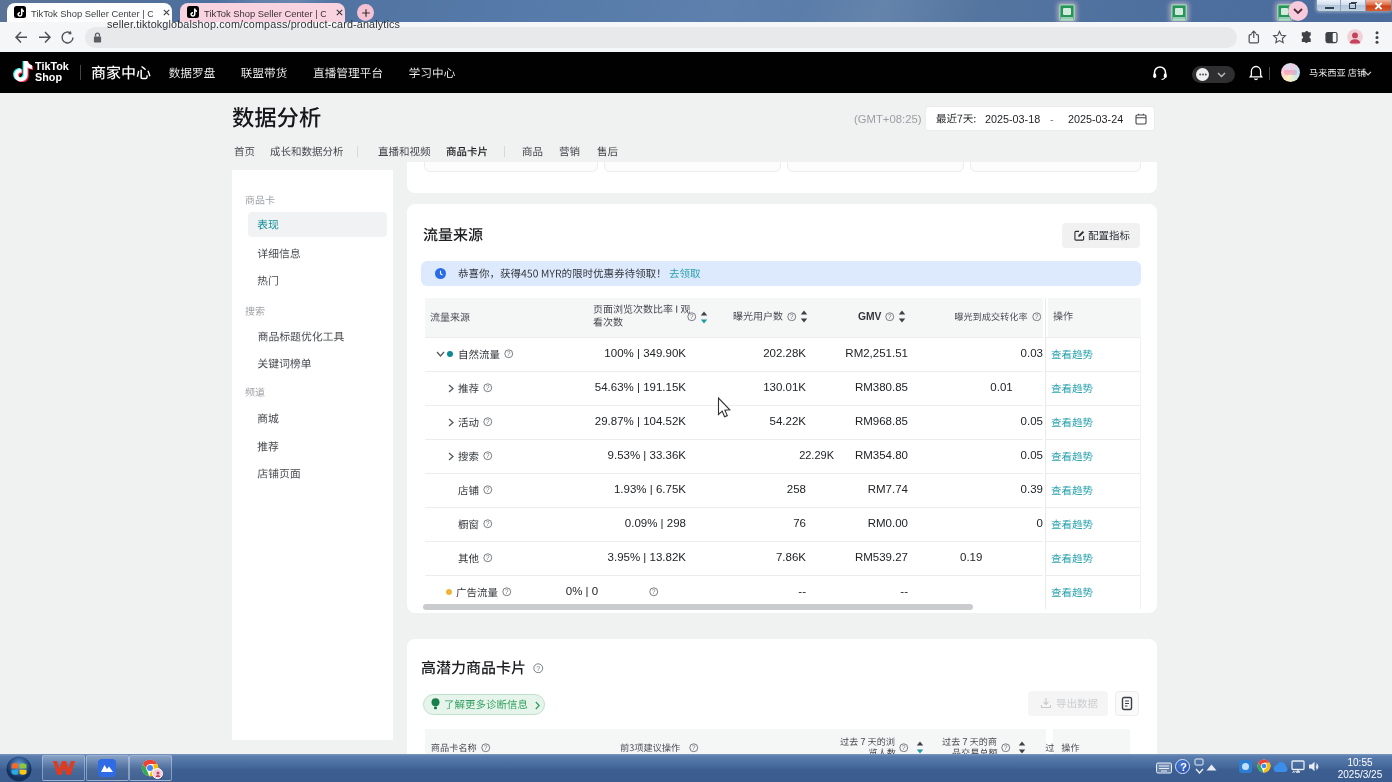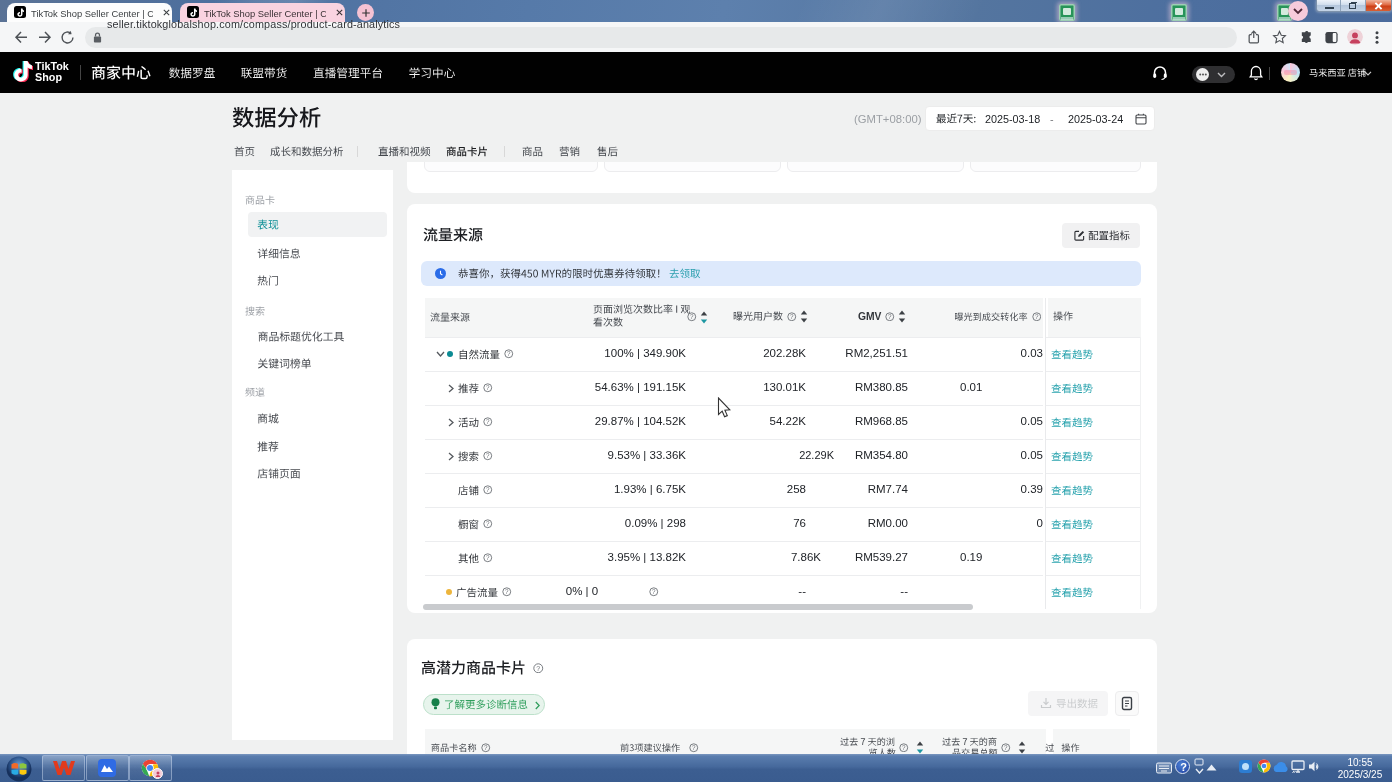--- a/index.html
+++ b/index.html
@@ -162,21 +162,21 @@
   </div>
 <svg style="position:absolute;left:1308px;top:68.06px;overflow:visible" width="59" height="11" viewBox="0 -8.4 59 11.4">
     <path d="M0.5 -1.9V-1.2H6.8V-1.9ZM2.1 -6.0C2.1 -5.1 2.0 -3.8 1.8 -3.1H2.1L8.0 -3.1C7.8 -1.1 7.6 -0.3 7.3 -0.0C7.2 0.1 7.1 0.1 6.9 0.1C6.6 0.1 6.0 0.1 5.4 0.0C5.5 0.2 5.6 0.5 5.6 0.7C6.2 0.8 6.8 0.8 7.1 0.7C7.5 0.7 7.7 0.7 7.9 0.4C8.3 0.1 8.5 -0.9 8.7 -3.4C8.7 -3.5 8.7 -3.7 8.7 -3.7H7.1C7.2 -4.9 7.4 -6.4 7.4 -7.4L6.9 -7.4L6.8 -7.4H1.3V-6.7H6.7C6.6 -5.9 6.5 -4.7 6.3 -3.7H2.6C2.7 -4.4 2.8 -5.3 2.9 -6.0Z M16.7 -6.0C16.5 -5.4 16.1 -4.6 15.7 -4.1L16.3 -3.9C16.7 -4.3 17.1 -5.1 17.4 -5.7ZM11.3 -5.7C11.6 -5.1 12.0 -4.4 12.1 -3.9L12.8 -4.1C12.7 -4.6 12.3 -5.4 11.9 -5.9ZM13.9 -8.0V-6.8H10.5V-6.2H13.9V-3.8H10.0V-3.1H13.4C12.5 -1.9 11.1 -0.8 9.8 -0.2C10.0 -0.1 10.2 0.2 10.3 0.3C11.6 -0.3 12.9 -1.4 13.9 -2.7V0.8H14.6V-2.7C15.5 -1.4 16.9 -0.3 18.2 0.4C18.3 0.2 18.5 -0.1 18.7 -0.2C17.4 -0.8 16.0 -1.9 15.1 -3.1H18.5V-3.8H14.6V-6.2H18.1V-6.8H14.6V-8.0Z M19.6 -7.4V-6.7H22.4V-5.3H20.1V0.7H20.8V0.1H26.8V0.7H27.5V-5.3H25.1V-6.7H27.9V-7.4ZM20.8 -0.5V-2.3C20.9 -2.2 21.1 -1.9 21.2 -1.8C22.6 -2.5 23.0 -3.6 23.0 -4.6H24.4V-3.1C24.4 -2.4 24.6 -2.2 25.4 -2.2C25.5 -2.2 26.5 -2.2 26.7 -2.2H26.8V-0.5ZM20.8 -2.3V-4.6H22.4C22.3 -3.8 22.0 -2.9 20.8 -2.3ZM23.0 -5.3V-6.7H24.4V-5.3ZM25.1 -4.6H26.8V-2.9C26.8 -2.8 26.7 -2.8 26.6 -2.8C26.4 -2.8 25.6 -2.8 25.5 -2.8C25.1 -2.8 25.1 -2.9 25.1 -3.1Z M36.5 -5.3C36.1 -4.4 35.5 -3.0 35.0 -2.2L35.6 -2.0C36.1 -2.8 36.7 -4.0 37.1 -5.1ZM29.3 -5.1C29.8 -4.1 30.3 -2.7 30.6 -1.9L31.2 -2.2C31.0 -3.0 30.4 -4.3 29.9 -5.3ZM29.2 -7.4V-6.7H31.7V-0.5H28.9V0.2H37.6V-0.5H34.7V-6.7H37.4V-7.4ZM32.4 -0.5V-6.7H34.0V-0.5Z M42.9 -2.7V0.6H43.6V0.3H47.6V0.6H48.3V-2.7H45.7V-4.0H48.8V-4.7H45.7V-5.8H45.0V-2.7ZM43.6 -0.4V-2.1H47.6V-0.4ZM44.6 -7.8C44.7 -7.5 44.9 -7.1 45.1 -6.8H41.3V-4.3C41.3 -3.0 41.2 -1.0 40.4 0.4C40.6 0.4 40.9 0.6 41.0 0.8C41.9 -0.7 42.0 -2.9 42.0 -4.3V-6.1H49.1V-6.8H45.9C45.7 -7.2 45.5 -7.6 45.2 -8.0Z M56.8 -7.6C57.2 -7.3 57.7 -7.0 58.0 -6.7L58.4 -7.1C58.1 -7.3 57.6 -7.7 57.3 -8.0ZM51.3 -8.0C51.0 -7.1 50.5 -6.2 50.0 -5.7C50.1 -5.5 50.3 -5.2 50.3 -5.0C50.6 -5.4 51.0 -5.8 51.2 -6.3H53.3V-6.9H51.6C51.7 -7.2 51.8 -7.5 51.9 -7.8ZM50.2 -3.3V-2.6H51.5V-0.7C51.5 -0.3 51.2 -0.0 51.1 0.1C51.2 0.2 51.3 0.5 51.4 0.7C51.5 0.5 51.8 0.4 53.5 -0.7C53.4 -0.8 53.4 -1.1 53.3 -1.2L52.2 -0.6V-2.6H53.4V-3.3H52.2V-4.6H53.2V-5.2H50.7V-4.6H51.5V-3.3ZM55.8 -8.0V-6.7H53.7V-6.1H55.8V-5.2H53.9V0.8H54.5V-1.3H55.9V0.7H56.5V-1.3H57.7V-0.0C57.7 0.1 57.7 0.1 57.6 0.1C57.5 0.1 57.3 0.1 56.9 0.1C57.0 0.3 57.1 0.6 57.1 0.7C57.6 0.7 57.9 0.7 58.1 0.6C58.3 0.5 58.4 0.3 58.4 -0.0V-5.2H56.5V-6.1H58.6V-6.7H56.5V-8.0ZM54.5 -3.0H55.9V-1.9H54.5ZM54.5 -3.6V-4.6H55.9V-3.6ZM57.7 -3.0V-1.9H56.5V-3.0ZM57.7 -3.6H56.5V-4.6H57.7Z" fill="#ffffff"></path>
   </svg>
 <svg class="abs" style="left:1364px;top:71px" width="8" height="5" viewBox="0 0 8 5">
     <path d="M1 0.8 L4 3.8 L7 0.8" stroke="#ccc" stroke-width="1.2" fill="none"></path>
   </svg>
 <svg style="position:absolute;left:232px;top:105.904px;overflow:visible" width="89" height="27" viewBox="0 -19.6 89 26.8">
     <path d="M9.7 -18.5C9.3 -17.6 8.6 -16.3 8.1 -15.5L9.5 -14.9C10.1 -15.6 10.8 -16.7 11.5 -17.7ZM1.8 -17.7C2.3 -16.8 2.9 -15.6 3.1 -14.8L4.7 -15.5C4.5 -16.3 3.9 -17.5 3.3 -18.4ZM8.8 -5.6C8.3 -4.6 7.7 -3.7 7.0 -3.0C6.2 -3.4 5.5 -3.7 4.7 -4.1L5.6 -5.6ZM2.2 -3.4C3.2 -2.9 4.4 -2.4 5.5 -1.8C4.1 -0.9 2.5 -0.2 0.8 0.1C1.1 0.5 1.5 1.3 1.7 1.7C3.8 1.2 5.6 0.4 7.2 -0.9C7.9 -0.4 8.5 -0.0 9.0 0.3L10.3 -1.0C9.8 -1.4 9.2 -1.7 8.6 -2.1C9.7 -3.4 10.6 -5.0 11.2 -7.0L10.0 -7.4L9.7 -7.3H6.4L6.8 -8.3L5.0 -8.7C4.8 -8.3 4.6 -7.8 4.4 -7.3H1.5V-5.6H3.5C3.1 -4.7 2.6 -4.0 2.2 -3.4ZM5.5 -18.8V-14.8H1.0V-13.1H4.8C3.7 -11.8 2.2 -10.6 0.7 -10.0C1.1 -9.6 1.6 -8.9 1.8 -8.4C3.1 -9.1 4.4 -10.1 5.5 -11.3V-9.0H7.4V-11.8C8.4 -11.0 9.6 -10.1 10.1 -9.6L11.2 -11.1C10.8 -11.4 9.1 -12.4 8.0 -13.1H11.9V-14.8H7.4V-18.8ZM13.8 -18.7C13.3 -14.7 12.3 -11.0 10.6 -8.6C11.0 -8.3 11.8 -7.6 12.1 -7.3C12.6 -8.1 13.1 -8.9 13.5 -9.8C14.0 -7.8 14.5 -6.0 15.3 -4.4C14.1 -2.4 12.4 -0.8 10.0 0.2C10.4 0.6 11.0 1.5 11.2 2.0C13.4 0.8 15.1 -0.6 16.3 -2.5C17.4 -0.7 18.7 0.7 20.4 1.7C20.7 1.2 21.3 0.4 21.8 0.0C20.0 -0.9 18.6 -2.5 17.5 -4.4C18.6 -6.6 19.3 -9.4 19.8 -12.6H21.3V-14.6H15.1C15.3 -15.8 15.6 -17.1 15.8 -18.4ZM17.8 -12.6C17.5 -10.3 17.1 -8.4 16.4 -6.6C15.7 -8.5 15.1 -10.5 14.7 -12.6Z M33.1 -5.3V1.9H34.9V1.1H41.2V1.8H43.1V-5.3H38.9V-7.8H43.7V-9.5H38.9V-11.8H43.0V-17.9H31.0V-11.1C31.0 -7.6 30.8 -2.7 28.5 0.7C29.0 0.9 29.9 1.5 30.2 1.9C32.0 -0.7 32.7 -4.5 32.9 -7.8H36.9V-5.3ZM33.0 -16.1H41.0V-13.6H33.0ZM33.0 -11.8H36.9V-9.5H33.0L33.0 -11.1ZM34.9 -0.6V-3.5H41.2V-0.6ZM25.8 -18.8V-14.5H23.2V-12.5H25.8V-8.0L22.9 -7.2L23.4 -5.2L25.8 -5.9V-0.7C25.8 -0.4 25.7 -0.3 25.4 -0.3C25.1 -0.3 24.3 -0.3 23.4 -0.3C23.7 0.3 23.9 1.2 24.0 1.7C25.4 1.7 26.3 1.6 26.9 1.3C27.5 0.9 27.7 0.4 27.7 -0.7V-6.5L30.2 -7.3L29.9 -9.2L27.7 -8.5V-12.5H30.1V-14.5H27.7V-18.8Z M59.8 -18.5 57.8 -17.7C59.0 -15.2 60.8 -12.6 62.6 -10.5H49.4C51.2 -12.5 52.8 -15.1 53.9 -17.8L51.7 -18.4C50.4 -15.1 48.1 -11.9 45.5 -10.0C46.0 -9.7 46.9 -8.8 47.3 -8.4C47.8 -8.8 48.3 -9.3 48.9 -9.9V-8.4H52.8C52.3 -4.9 51.1 -1.6 46.0 0.1C46.5 0.6 47.1 1.4 47.3 1.9C53.0 -0.1 54.5 -4.1 55.1 -8.4H60.5C60.3 -3.3 60.0 -1.2 59.5 -0.7C59.3 -0.4 59.0 -0.4 58.6 -0.4C58.0 -0.4 56.8 -0.4 55.4 -0.5C55.8 0.1 56.0 1.0 56.1 1.6C57.5 1.7 58.8 1.7 59.6 1.6C60.4 1.5 60.9 1.3 61.4 0.7C62.2 -0.2 62.5 -2.8 62.8 -9.5L62.8 -10.3C63.4 -9.6 63.9 -9.1 64.4 -8.6C64.8 -9.2 65.6 -10.0 66.1 -10.4C63.8 -12.2 61.1 -15.5 59.8 -18.5Z M77.6 -16.4V-9.6C77.6 -6.5 77.4 -2.2 75.4 0.8C75.9 1.0 76.7 1.5 77.1 1.8C79.2 -1.2 79.6 -5.8 79.6 -9.2H83.2V1.9H85.3V-9.2H88.4V-11.2H79.6V-14.9C82.2 -15.3 85.0 -16.1 87.1 -16.9L85.3 -18.6C83.5 -17.7 80.4 -16.9 77.6 -16.4ZM71.3 -18.8V-14.1H68.1V-12.1H71.1C70.4 -9.2 69.0 -5.9 67.5 -4.1C67.8 -3.6 68.3 -2.7 68.6 -2.2C69.6 -3.5 70.6 -5.6 71.3 -7.9V1.9H73.3V-8.5C74.0 -7.4 74.7 -6.1 75.1 -5.4L76.4 -7.0C76.0 -7.7 74.1 -10.1 73.3 -11.1V-12.1H76.5V-14.1H73.3V-18.8Z" fill="#17181c"></path>
   </svg>
-<div class="abs" style="left:854px;top:112.5px;font-size:11.3px;color:#9b9fa4">(GMT+08:00)</div>
+<div class="abs" style="left:854px;top:112.5px;font-size:11.3px;color:#9b9fa4">(GMT+08:25)</div>
 <div class="abs" style="left:925px;top:106px;width:230px;height:25px;background:#fff;border-radius:4px;border:1px solid #ececec"></div>
 <svg style="position:absolute;left:936px;top:113.04px;overflow:visible" width="40" height="13" viewBox="0 -9.2 40 12.6">
     <path d="M2.6 -6.7H7.9V-5.9H2.6ZM2.6 -7.9H7.9V-7.2H2.6ZM1.8 -8.5V-5.4H8.7V-8.5ZM4.2 -4.1V-3.4H2.2V-4.1ZM0.5 -0.5 0.6 0.3 4.2 -0.2V0.8H4.9V-0.3L5.5 -0.3V-1.0L4.9 -0.9V-4.1H10.0V-4.8H0.5V-4.1H1.5V-0.5ZM5.3 -3.5V-2.8H6.0L5.7 -2.8C6.1 -2.0 6.5 -1.3 7.0 -0.7C6.5 -0.3 5.8 0.0 5.2 0.2C5.3 0.4 5.5 0.6 5.6 0.8C6.3 0.6 7.0 0.2 7.6 -0.3C8.1 0.2 8.9 0.6 9.6 0.8C9.8 0.6 10.0 0.3 10.1 0.2C9.4 0.0 8.7 -0.3 8.1 -0.7C8.8 -1.4 9.3 -2.3 9.7 -3.3L9.2 -3.5L9.1 -3.5ZM6.4 -2.8H8.7C8.5 -2.2 8.1 -1.6 7.6 -1.2C7.1 -1.6 6.7 -2.2 6.4 -2.8ZM4.2 -2.8V-2.1H2.2V-2.8ZM4.2 -1.5V-0.8L2.2 -0.6V-1.5Z M11.4 -8.2C11.9 -7.7 12.6 -6.9 12.9 -6.4L13.6 -6.8C13.2 -7.3 12.5 -8.1 11.9 -8.6ZM19.6 -8.8C18.5 -8.5 16.5 -8.3 14.9 -8.2V-5.9C14.9 -4.5 14.8 -2.6 13.8 -1.3C14.0 -1.2 14.4 -0.9 14.5 -0.8C15.3 -2.0 15.6 -3.6 15.6 -5.0H17.8V-0.8H18.6V-5.0H20.5V-5.7H15.7V-5.9V-7.6C17.3 -7.7 19.0 -7.9 20.2 -8.2ZM13.3 -5.0H11.0V-4.2H12.5V-1.3C12.0 -1.1 11.5 -0.7 10.9 -0.1L11.4 0.7C12.0 -0.1 12.5 -0.7 12.8 -0.7C13.1 -0.7 13.4 -0.3 13.8 -0.0C14.6 0.4 15.5 0.5 16.8 0.5C17.8 0.5 19.7 0.5 20.4 0.4C20.4 0.2 20.5 -0.2 20.6 -0.4C19.6 -0.3 18.0 -0.2 16.8 -0.2C15.6 -0.2 14.7 -0.3 14.0 -0.7C13.7 -0.9 13.5 -1.1 13.3 -1.2Z M23.1 0.0H24.1C24.2 -3.0 24.5 -4.8 26.3 -7.1V-7.7H21.5V-6.9H25.3C23.7 -4.8 23.2 -2.9 23.1 0.0Z M27.5 -4.8V-4.0H31.4C31.0 -2.5 30.0 -0.9 27.3 0.2C27.4 0.3 27.7 0.6 27.8 0.8C30.5 -0.3 31.6 -1.8 32.1 -3.4C32.9 -1.3 34.3 0.1 36.4 0.8C36.6 0.6 36.8 0.3 37.0 0.1C34.8 -0.5 33.4 -2.0 32.7 -4.0H36.7V-4.8H32.4C32.4 -5.2 32.4 -5.6 32.4 -6.0V-7.2H36.2V-8.0H27.9V-7.2H31.6V-6.0C31.6 -5.6 31.6 -5.2 31.5 -4.8Z M38.8 -4.1C39.2 -4.1 39.5 -4.4 39.5 -4.8C39.5 -5.3 39.2 -5.6 38.8 -5.6C38.4 -5.6 38.1 -5.3 38.1 -4.8C38.1 -4.4 38.4 -4.1 38.8 -4.1ZM38.8 0.1C39.2 0.1 39.5 -0.2 39.5 -0.6C39.5 -1.0 39.2 -1.3 38.8 -1.3C38.4 -1.3 38.1 -1.0 38.1 -0.6C38.1 -0.2 38.4 0.1 38.8 0.1Z" fill="#212428"></path>
   </svg>
 <div class="abs" style="left:985px;top:113px;font-size:10.8px;color:#212428">2025-03-18</div>
 <div class="abs" style="left:1050px;top:113px;font-size:10.8px;color:#77797c">-</div>
 <div class="abs" style="left:1068px;top:113px;font-size:10.8px;color:#212428">2025-03-24</div>
 <svg class="abs" style="left:1135px;top:112.5px" width="12" height="12" viewBox="0 0 12 12">
     <rect x="1" y="2" width="10" height="9" rx="1.2" stroke="#43464a" stroke-width="1.1" fill="none"></rect>
     <path d="M1 4.8 H11 M3.6 2 V0.8 M8.4 2 V0.8" stroke="#43464a" stroke-width="1.1"></path>
@@ -346,21 +346,21 @@
 <svg style="position:absolute;left:458px;top:382.54px;overflow:visible" width="21" height="13" viewBox="0 -9.2 21 12.6">
     <path d="M6.7 -8.5C7.0 -8.0 7.3 -7.4 7.5 -6.9H5.4C5.6 -7.5 5.8 -8.0 6.0 -8.6L5.3 -8.8C4.8 -7.2 4.0 -5.7 3.1 -4.7C3.2 -4.6 3.5 -4.4 3.6 -4.2L2.5 -3.9V-6.0H3.7V-6.7H2.5V-8.8H1.8V-6.7H0.4V-6.0H1.8V-3.7L0.3 -3.2L0.5 -2.5L1.8 -2.9V-0.1C1.8 0.0 1.7 0.1 1.6 0.1C1.5 0.1 1.1 0.1 0.6 0.1C0.7 0.3 0.8 0.6 0.8 0.8C1.5 0.8 1.9 0.8 2.2 0.7C2.4 0.5 2.5 0.3 2.5 -0.1V-3.1L3.7 -3.5L3.6 -4.2L3.7 -4.1C4.0 -4.5 4.3 -4.9 4.5 -5.3V0.8H5.3V0.1H10.0V-0.6H7.8V-2.0H9.6V-2.8H7.8V-4.1H9.6V-4.8H7.8V-6.2H9.8V-6.9H7.6L8.2 -7.2C8.1 -7.6 7.7 -8.3 7.4 -8.7ZM5.3 -4.1H7.1V-2.8H5.3ZM5.3 -4.8V-6.2H7.1V-4.8ZM5.3 -2.0H7.1V-0.6H5.3Z M14.5 -6.9C14.4 -6.6 14.2 -6.2 14.0 -5.9H11.1V-5.2H13.6C12.9 -4.0 11.9 -3.0 10.8 -2.3C11.0 -2.2 11.2 -1.9 11.3 -1.7C11.8 -2.0 12.2 -2.4 12.6 -2.8V0.8H13.3V-3.6C13.8 -4.1 14.2 -4.6 14.5 -5.2H20.3V-5.9H14.9C15.0 -6.2 15.1 -6.4 15.2 -6.7ZM17.0 -2.9V-2.2H14.1V-1.5H17.0V-0.0C17.0 0.1 16.9 0.1 16.8 0.2C16.6 0.2 16.1 0.2 15.5 0.1C15.6 0.3 15.7 0.6 15.7 0.8C16.5 0.8 17.0 0.8 17.3 0.7C17.6 0.6 17.7 0.4 17.7 0.0V-1.5H20.5V-2.2H17.7V-2.6C18.4 -3.0 19.2 -3.5 19.7 -4.0L19.2 -4.4L19.1 -4.3H14.9V-3.7H18.3C17.9 -3.4 17.4 -3.1 17.0 -2.9ZM11.1 -8.0V-7.3H13.5V-6.4H14.2V-7.3H17.3V-6.4H18.0V-7.3H20.4V-8.0H18.0V-8.8H17.3V-8.0H14.2V-8.8H13.5V-8.0Z" fill="#33363b"></path>
   </svg>
 <svg class="abs" style="left:483.0px;top:383.2px" width="9.5" height="9.5" viewBox="0 0 9.5 9.5">
     <circle cx="4.75" cy="4.75" r="3.95" stroke="#6b6f75" stroke-width="0.9" fill="none"></circle>
     <text x="4.75" y="7.15" font-size="6.3" text-anchor="middle" fill="#6b6f75" font-family="Liberation Sans">?</text>
   </svg>
 <div class="abs" style="left:500px;top:381.0px;width:186px;height:15px;font-size:11.5px;color:#212429;text-align:right">54.63% | 191.15K</div>
 <div class="abs" style="left:660px;top:381.0px;width:146px;height:15px;font-size:11.5px;color:#212429;text-align:right">130.01K</div>
 <div class="abs" style="left:760px;top:381.0px;width:148px;height:15px;font-size:11.5px;color:#212429;text-align:right">RM380.85</div>
-<div class="abs" style="left:960px;top:381.0px;width:83px;height:15px;font-size:11.5px;color:#212429;text-align:left">0.01</div>
+<div class="abs" style="left:960px;top:381.0px;width:83px;height:15px;font-size:11.5px;color:#212429;text-align:center">0.01</div>
 <svg style="position:absolute;left:1051px;top:382.54px;overflow:visible" width="42" height="13" viewBox="0 -9.2 42 12.6">
     <path d="M3.1 -2.3H7.4V-1.4H3.1ZM3.1 -3.7H7.4V-2.8H3.1ZM2.3 -4.3V-0.8H8.2V-4.3ZM0.8 -0.2V0.5H9.8V-0.2ZM4.8 -8.8V-7.5H0.6V-6.8H4.0C3.1 -5.8 1.7 -4.9 0.4 -4.5C0.5 -4.3 0.8 -4.0 0.9 -3.8C2.3 -4.4 3.9 -5.5 4.8 -6.7V-4.6H5.6V-6.8C6.6 -5.5 8.1 -4.4 9.6 -3.9C9.7 -4.1 9.9 -4.4 10.1 -4.6C8.8 -5.0 7.4 -5.8 6.5 -6.8H9.9V-7.5H5.6V-8.8Z M14.0 -2.2H18.6V-1.5H14.0ZM14.0 -2.8V-3.5H18.6V-2.8ZM14.0 -1.0H18.6V-0.2H14.0ZM19.2 -8.7C17.5 -8.4 14.3 -8.2 11.7 -8.2C11.8 -8.1 11.9 -7.8 11.9 -7.6C12.8 -7.6 13.8 -7.6 14.8 -7.7C14.7 -7.4 14.6 -7.2 14.6 -7.0H11.9V-6.3H14.3C14.2 -6.1 14.1 -5.8 14.0 -5.5H11.1V-4.9H13.6C12.9 -3.8 12.0 -2.8 10.8 -2.1C11.0 -2.0 11.2 -1.7 11.4 -1.5C12.1 -1.9 12.7 -2.5 13.2 -3.1V0.9H14.0V0.4H18.6V0.9H19.4V-4.1H14.1C14.2 -4.4 14.4 -4.6 14.5 -4.9H20.4V-5.5H14.8C15.0 -5.8 15.1 -6.1 15.2 -6.3H19.8V-7.0H15.4L15.7 -7.7C17.2 -7.8 18.6 -8.0 19.7 -8.2Z M27.4 -7.2H29.2C29.0 -6.7 28.7 -6.2 28.5 -5.7H26.5C26.9 -6.1 27.2 -6.7 27.4 -7.2ZM26.5 -3.9V-3.2H29.7V-2.0H26.2V-1.3H30.5V-5.7H29.3C29.6 -6.3 30.0 -7.1 30.2 -7.7L29.7 -7.9L29.6 -7.8H27.7C27.8 -8.1 27.9 -8.3 28.0 -8.5L27.3 -8.7C27.0 -7.8 26.4 -6.7 25.6 -5.8C25.8 -5.7 26.1 -5.5 26.2 -5.4L26.4 -5.6V-5.0H29.7V-3.9ZM22.1 -4.0C22.1 -2.2 22.0 -0.6 21.3 0.4C21.5 0.5 21.8 0.7 21.9 0.9C22.3 0.2 22.5 -0.5 22.7 -1.4C23.6 0.2 25.1 0.5 27.3 0.5H30.9C30.9 0.3 31.0 -0.1 31.2 -0.3C30.6 -0.2 27.8 -0.2 27.3 -0.2C26.2 -0.2 25.2 -0.3 24.5 -0.6V-2.6H25.9V-3.3H24.5V-4.7H25.9V-5.5H24.3V-6.7H25.7V-7.4H24.3V-8.8H23.5V-7.4H21.9V-6.7H23.5V-5.5H21.5V-4.7H23.7V-1.1C23.3 -1.4 23.0 -1.9 22.8 -2.5C22.8 -3.0 22.9 -3.5 22.9 -4.0Z M33.7 -8.8V-7.8H32.2V-7.1H33.7V-6.1L32.0 -5.8L32.2 -5.1L33.7 -5.3V-4.4C33.7 -4.3 33.7 -4.3 33.6 -4.3C33.4 -4.3 33.0 -4.3 32.5 -4.3C32.6 -4.1 32.7 -3.8 32.7 -3.6C33.4 -3.6 33.8 -3.6 34.1 -3.7C34.4 -3.8 34.5 -4.0 34.5 -4.4V-5.5L35.9 -5.7L35.9 -6.4L34.5 -6.2V-7.1H35.8V-7.8H34.5V-8.8ZM36.0 -3.7C35.9 -3.4 35.9 -3.2 35.8 -2.9H32.5V-2.2H35.6C35.2 -1.1 34.2 -0.3 32.0 0.2C32.1 0.3 32.3 0.7 32.4 0.9C34.9 0.3 36.0 -0.8 36.5 -2.2H39.7C39.6 -0.9 39.4 -0.3 39.2 -0.1C39.0 0.0 38.9 0.0 38.7 0.0C38.5 0.0 37.8 0.0 37.1 -0.0C37.2 0.2 37.3 0.5 37.3 0.7C38.0 0.7 38.7 0.7 39.0 0.7C39.4 0.7 39.6 0.6 39.8 0.4C40.2 0.1 40.3 -0.7 40.5 -2.6C40.5 -2.7 40.6 -2.9 40.6 -2.9H36.7C36.7 -3.2 36.8 -3.4 36.8 -3.7H36.2C36.9 -4.0 37.4 -4.5 37.7 -5.0C38.2 -4.7 38.6 -4.3 38.9 -4.1L39.3 -4.7C39.0 -5.0 38.5 -5.3 38.0 -5.7C38.1 -6.1 38.2 -6.6 38.3 -7.1H39.6C39.6 -5.0 39.6 -3.7 40.7 -3.7C41.3 -3.7 41.5 -3.9 41.6 -5.0C41.4 -5.0 41.2 -5.2 41.0 -5.3C41.0 -4.6 40.9 -4.4 40.7 -4.4C40.3 -4.4 40.3 -5.5 40.3 -7.8H38.3L38.4 -8.8H37.6L37.6 -7.8H36.1V-7.1H37.5C37.5 -6.7 37.4 -6.4 37.3 -6.1L36.4 -6.6L36.0 -6.1C36.4 -5.9 36.7 -5.6 37.1 -5.4C36.8 -4.9 36.3 -4.5 35.6 -4.2C35.8 -4.1 36.0 -3.8 36.0 -3.7Z" fill="#27a2ad"></path>
   </svg>
 <div class="abs" style="left:425px;top:405px;width:618px;height:1px;background:#ecedef"></div>
 <div class="abs" style="left:1045px;top:405px;width:96px;height:1px;background:#ecedef"></div>
 <svg class="abs" style="left:448px;top:417.5px" width="6" height="9" viewBox="0 0 6 9">
     <path d="M1 1 L5 4.5 L1 8" stroke="#55595e" stroke-width="1.3" fill="none"></path>
   </svg>
 <svg style="position:absolute;left:458px;top:416.54px;overflow:visible" width="21" height="13" viewBox="0 -9.2 21 12.6">
     <path d="M1.0 -8.1C1.6 -7.8 2.5 -7.3 2.9 -7.0L3.4 -7.6C2.9 -7.9 2.0 -8.4 1.4 -8.7ZM0.4 -5.2C1.1 -4.9 2.0 -4.4 2.4 -4.1L2.8 -4.7C2.4 -5.0 1.5 -5.5 0.9 -5.8ZM0.7 0.2 1.4 0.7C2.0 -0.3 2.7 -1.6 3.3 -2.7L2.7 -3.2C2.1 -2.0 1.2 -0.6 0.7 0.2ZM3.4 -5.7V-5.0H6.4V-3.2H4.1V0.8H4.9V0.4H8.6V0.8H9.4V-3.2H7.1V-5.0H10.0V-5.7H7.1V-7.6C8.1 -7.7 8.9 -7.9 9.6 -8.2L9.0 -8.8C7.8 -8.4 5.7 -8.0 3.9 -7.8C3.9 -7.7 4.0 -7.4 4.1 -7.2C4.8 -7.2 5.6 -7.3 6.4 -7.5V-5.7ZM4.9 -0.3V-2.5H8.6V-0.3Z M11.4 -8.0V-7.3H15.5V-8.0ZM17.4 -8.6C17.4 -7.9 17.4 -7.1 17.3 -6.4H15.8V-5.6H17.3C17.2 -3.2 16.7 -1.1 15.3 0.3C15.5 0.4 15.8 0.6 15.9 0.8C17.5 -0.6 17.9 -3.0 18.1 -5.6H19.6C19.5 -1.9 19.4 -0.5 19.1 -0.2C19.0 -0.1 18.9 -0.0 18.7 -0.0C18.5 -0.0 17.9 -0.0 17.3 -0.1C17.5 0.1 17.5 0.5 17.6 0.7C18.1 0.7 18.7 0.7 19.0 0.7C19.4 0.7 19.6 0.6 19.8 0.3C20.1 -0.2 20.3 -1.7 20.4 -6.0C20.4 -6.1 20.4 -6.4 20.4 -6.4H18.1C18.1 -7.1 18.1 -7.9 18.1 -8.6ZM11.4 -0.5 11.4 -0.5V-0.5C11.7 -0.6 12.1 -0.7 15.0 -1.4L15.2 -0.7L15.9 -0.9C15.7 -1.6 15.2 -2.9 14.8 -3.8L14.2 -3.7C14.4 -3.2 14.6 -2.6 14.8 -2.0L12.3 -1.5C12.7 -2.5 13.1 -3.6 13.3 -4.7H15.7V-5.5H11.1V-4.7H12.5C12.3 -3.5 11.8 -2.3 11.7 -1.9C11.5 -1.5 11.4 -1.2 11.2 -1.2C11.3 -1.0 11.4 -0.6 11.4 -0.5Z" fill="#33363b"></path>
@@ -430,21 +430,21 @@
 <div class="abs" style="left:425px;top:541px;width:618px;height:1px;background:#ecedef"></div>
 <div class="abs" style="left:1045px;top:541px;width:96px;height:1px;background:#ecedef"></div>
 <svg style="position:absolute;left:458px;top:552.54px;overflow:visible" width="21" height="13" viewBox="0 -9.2 21 12.6">
     <path d="M6.0 -0.7C7.3 -0.2 8.5 0.3 9.2 0.8L10.0 0.3C9.1 -0.2 7.8 -0.7 6.6 -1.2ZM3.8 -1.2C3.1 -0.7 1.6 -0.1 0.5 0.2C0.6 0.4 0.9 0.7 1.0 0.8C2.1 0.5 3.6 -0.2 4.5 -0.7ZM7.2 -8.8V-7.6H3.3V-8.8H2.5V-7.6H0.9V-6.9H2.5V-2.2H0.6V-1.4H9.9V-2.2H8.0V-6.9H9.7V-7.6H8.0V-8.8ZM3.3 -2.2V-3.3H7.2V-2.2ZM3.3 -6.9H7.2V-5.8H3.3ZM3.3 -5.1H7.2V-4.0H3.3Z M14.7 -7.8V-5.0L13.3 -4.5L13.7 -3.8L14.7 -4.2V-0.8C14.7 0.4 15.0 0.7 16.3 0.7C16.6 0.7 18.8 0.7 19.1 0.7C20.2 0.7 20.5 0.2 20.6 -1.2C20.4 -1.3 20.1 -1.4 19.9 -1.5C19.8 -0.3 19.7 -0.0 19.0 -0.0C18.6 -0.0 16.7 -0.0 16.3 -0.0C15.6 -0.0 15.5 -0.1 15.5 -0.8V-4.5L17.0 -5.1V-1.5H17.8V-5.4L19.4 -6.0C19.4 -4.4 19.4 -3.3 19.3 -3.0C19.2 -2.7 19.1 -2.7 18.9 -2.7C18.8 -2.7 18.4 -2.7 18.1 -2.7C18.2 -2.5 18.3 -2.2 18.3 -2.0C18.6 -1.9 19.1 -2.0 19.4 -2.0C19.7 -2.1 19.9 -2.3 20.0 -2.8C20.1 -3.2 20.1 -4.8 20.1 -6.7L20.2 -6.8L19.6 -7.0L19.5 -6.9L19.4 -6.8L17.8 -6.2V-8.8H17.0V-5.9L15.5 -5.3V-7.8ZM13.3 -8.8C12.7 -7.2 11.7 -5.6 10.7 -4.6C10.8 -4.4 11.1 -4.0 11.1 -3.8C11.5 -4.2 11.8 -4.6 12.2 -5.1V0.8H13.0V-6.3C13.4 -7.0 13.7 -7.8 14.0 -8.6Z" fill="#33363b"></path>
   </svg>
 <svg class="abs" style="left:483.0px;top:553.2px" width="9.5" height="9.5" viewBox="0 0 9.5 9.5">
     <circle cx="4.75" cy="4.75" r="3.95" stroke="#6b6f75" stroke-width="0.9" fill="none"></circle>
     <text x="4.75" y="7.15" font-size="6.3" text-anchor="middle" fill="#6b6f75" font-family="Liberation Sans">?</text>
   </svg>
 <div class="abs" style="left:500px;top:551.0px;width:186px;height:15px;font-size:11.5px;color:#212429;text-align:right">3.95% | 13.82K</div>
-<div class="abs" style="left:675px;top:551.0px;width:146px;height:15px;font-size:11.5px;color:#212429;text-align:right">7.86K</div>
+<div class="abs" style="left:660px;top:551.0px;width:146px;height:15px;font-size:11.5px;color:#212429;text-align:right">7.86K</div>
 <div class="abs" style="left:760px;top:551.0px;width:148px;height:15px;font-size:11.5px;color:#212429;text-align:right">RM539.27</div>
 <div class="abs" style="left:960px;top:551.0px;width:83px;height:15px;font-size:11.5px;color:#212429;text-align:left">0.19</div>
 <svg style="position:absolute;left:1051px;top:552.54px;overflow:visible" width="42" height="13" viewBox="0 -9.2 42 12.6">
     <path d="M3.1 -2.3H7.4V-1.4H3.1ZM3.1 -3.7H7.4V-2.8H3.1ZM2.3 -4.3V-0.8H8.2V-4.3ZM0.8 -0.2V0.5H9.8V-0.2ZM4.8 -8.8V-7.5H0.6V-6.8H4.0C3.1 -5.8 1.7 -4.9 0.4 -4.5C0.5 -4.3 0.8 -4.0 0.9 -3.8C2.3 -4.4 3.9 -5.5 4.8 -6.7V-4.6H5.6V-6.8C6.6 -5.5 8.1 -4.4 9.6 -3.9C9.7 -4.1 9.9 -4.4 10.1 -4.6C8.8 -5.0 7.4 -5.8 6.5 -6.8H9.9V-7.5H5.6V-8.8Z M14.0 -2.2H18.6V-1.5H14.0ZM14.0 -2.8V-3.5H18.6V-2.8ZM14.0 -1.0H18.6V-0.2H14.0ZM19.2 -8.7C17.5 -8.4 14.3 -8.2 11.7 -8.2C11.8 -8.1 11.9 -7.8 11.9 -7.6C12.8 -7.6 13.8 -7.6 14.8 -7.7C14.7 -7.4 14.6 -7.2 14.6 -7.0H11.9V-6.3H14.3C14.2 -6.1 14.1 -5.8 14.0 -5.5H11.1V-4.9H13.6C12.9 -3.8 12.0 -2.8 10.8 -2.1C11.0 -2.0 11.2 -1.7 11.4 -1.5C12.1 -1.9 12.7 -2.5 13.2 -3.1V0.9H14.0V0.4H18.6V0.9H19.4V-4.1H14.1C14.2 -4.4 14.4 -4.6 14.5 -4.9H20.4V-5.5H14.8C15.0 -5.8 15.1 -6.1 15.2 -6.3H19.8V-7.0H15.4L15.7 -7.7C17.2 -7.8 18.6 -8.0 19.7 -8.2Z M27.4 -7.2H29.2C29.0 -6.7 28.7 -6.2 28.5 -5.7H26.5C26.9 -6.1 27.2 -6.7 27.4 -7.2ZM26.5 -3.9V-3.2H29.7V-2.0H26.2V-1.3H30.5V-5.7H29.3C29.6 -6.3 30.0 -7.1 30.2 -7.7L29.7 -7.9L29.6 -7.8H27.7C27.8 -8.1 27.9 -8.3 28.0 -8.5L27.3 -8.7C27.0 -7.8 26.4 -6.7 25.6 -5.8C25.8 -5.7 26.1 -5.5 26.2 -5.4L26.4 -5.6V-5.0H29.7V-3.9ZM22.1 -4.0C22.1 -2.2 22.0 -0.6 21.3 0.4C21.5 0.5 21.8 0.7 21.9 0.9C22.3 0.2 22.5 -0.5 22.7 -1.4C23.6 0.2 25.1 0.5 27.3 0.5H30.9C30.9 0.3 31.0 -0.1 31.2 -0.3C30.6 -0.2 27.8 -0.2 27.3 -0.2C26.2 -0.2 25.2 -0.3 24.5 -0.6V-2.6H25.9V-3.3H24.5V-4.7H25.9V-5.5H24.3V-6.7H25.7V-7.4H24.3V-8.8H23.5V-7.4H21.9V-6.7H23.5V-5.5H21.5V-4.7H23.7V-1.1C23.3 -1.4 23.0 -1.9 22.8 -2.5C22.8 -3.0 22.9 -3.5 22.9 -4.0Z M33.7 -8.8V-7.8H32.2V-7.1H33.7V-6.1L32.0 -5.8L32.2 -5.1L33.7 -5.3V-4.4C33.7 -4.3 33.7 -4.3 33.6 -4.3C33.4 -4.3 33.0 -4.3 32.5 -4.3C32.6 -4.1 32.7 -3.8 32.7 -3.6C33.4 -3.6 33.8 -3.6 34.1 -3.7C34.4 -3.8 34.5 -4.0 34.5 -4.4V-5.5L35.9 -5.7L35.9 -6.4L34.5 -6.2V-7.1H35.8V-7.8H34.5V-8.8ZM36.0 -3.7C35.9 -3.4 35.9 -3.2 35.8 -2.9H32.5V-2.2H35.6C35.2 -1.1 34.2 -0.3 32.0 0.2C32.1 0.3 32.3 0.7 32.4 0.9C34.9 0.3 36.0 -0.8 36.5 -2.2H39.7C39.6 -0.9 39.4 -0.3 39.2 -0.1C39.0 0.0 38.9 0.0 38.7 0.0C38.5 0.0 37.8 0.0 37.1 -0.0C37.2 0.2 37.3 0.5 37.3 0.7C38.0 0.7 38.7 0.7 39.0 0.7C39.4 0.7 39.6 0.6 39.8 0.4C40.2 0.1 40.3 -0.7 40.5 -2.6C40.5 -2.7 40.6 -2.9 40.6 -2.9H36.7C36.7 -3.2 36.8 -3.4 36.8 -3.7H36.2C36.9 -4.0 37.4 -4.5 37.7 -5.0C38.2 -4.7 38.6 -4.3 38.9 -4.1L39.3 -4.7C39.0 -5.0 38.5 -5.3 38.0 -5.7C38.1 -6.1 38.2 -6.6 38.3 -7.1H39.6C39.6 -5.0 39.6 -3.7 40.7 -3.7C41.3 -3.7 41.5 -3.9 41.6 -5.0C41.4 -5.0 41.2 -5.2 41.0 -5.3C41.0 -4.6 40.9 -4.4 40.7 -4.4C40.3 -4.4 40.3 -5.5 40.3 -7.8H38.3L38.4 -8.8H37.6L37.6 -7.8H36.1V-7.1H37.5C37.5 -6.7 37.4 -6.4 37.3 -6.1L36.4 -6.6L36.0 -6.1C36.4 -5.9 36.7 -5.6 37.1 -5.4C36.8 -4.9 36.3 -4.5 35.6 -4.2C35.8 -4.1 36.0 -3.8 36.0 -3.7Z" fill="#27a2ad"></path>
   </svg>
 <div class="abs" style="left:425px;top:575px;width:618px;height:1px;background:#ecedef"></div>
 <div class="abs" style="left:1045px;top:575px;width:96px;height:1px;background:#ecedef"></div>
 <div class="abs" style="left:446px;top:589.0px;width:6px;height:6px;border-radius:50%;background:#edb53c"></div>
 <svg style="position:absolute;left:456px;top:586.54px;overflow:visible" width="42" height="13" viewBox="0 -9.2 42 12.6">
     <path d="M4.9 -8.7C5.1 -8.2 5.3 -7.6 5.4 -7.2H1.5V-4.2C1.5 -2.8 1.4 -0.9 0.4 0.4C0.6 0.5 0.9 0.8 1.1 0.9C2.2 -0.5 2.3 -2.7 2.3 -4.2V-6.5H9.9V-7.2H5.9L6.3 -7.3C6.2 -7.7 6.0 -8.3 5.7 -8.8Z M13.1 -8.7C12.7 -7.5 12.0 -6.3 11.3 -5.6C11.5 -5.5 11.8 -5.3 12.0 -5.2C12.3 -5.5 12.7 -6.0 13.0 -6.6H15.6V-4.9H11.1V-4.2H20.4V-4.9H16.4V-6.6H19.6V-7.3H16.4V-8.8H15.6V-7.3H13.4C13.6 -7.7 13.7 -8.1 13.9 -8.5ZM12.4 -3.1V0.9H13.2V0.3H18.4V0.9H19.2V-3.1ZM13.2 -0.4V-2.4H18.4V-0.4Z M27.1 -3.8V0.4H27.8V-3.8ZM25.2 -3.8V-2.7C25.2 -1.8 25.1 -0.6 23.8 0.3C24.0 0.4 24.2 0.7 24.3 0.8C25.7 -0.2 25.9 -1.6 25.9 -2.7V-3.8ZM28.9 -3.8V-0.5C28.9 0.2 29.0 0.3 29.1 0.5C29.3 0.6 29.5 0.7 29.7 0.7C29.8 0.7 30.1 0.7 30.2 0.7C30.4 0.7 30.6 0.6 30.7 0.5C30.9 0.5 31.0 0.3 31.0 0.1C31.1 -0.1 31.1 -0.6 31.1 -1.1C30.9 -1.1 30.7 -1.2 30.6 -1.4C30.6 -0.9 30.5 -0.5 30.5 -0.3C30.5 -0.1 30.5 -0.1 30.4 -0.0C30.4 0.0 30.3 0.0 30.2 0.0C30.1 0.0 30.0 0.0 29.9 0.0C29.8 0.0 29.8 0.0 29.7 -0.0C29.7 -0.1 29.7 -0.2 29.7 -0.4V-3.8ZM21.9 -8.1C22.5 -7.7 23.3 -7.2 23.7 -6.8L24.1 -7.4C23.8 -7.8 23.0 -8.3 22.4 -8.7ZM21.4 -5.2C22.1 -4.9 22.9 -4.4 23.3 -4.1L23.8 -4.7C23.4 -5.1 22.5 -5.5 21.8 -5.8ZM21.7 0.2 22.3 0.7C23.0 -0.3 23.7 -1.6 24.3 -2.7L23.7 -3.2C23.1 -2.0 22.2 -0.6 21.7 0.2ZM26.9 -8.6C27.0 -8.3 27.2 -7.8 27.3 -7.5H24.3V-6.7H26.4C26.0 -6.2 25.4 -5.4 25.2 -5.2C25.0 -5.1 24.7 -5.0 24.5 -4.9C24.5 -4.8 24.6 -4.4 24.7 -4.2C25.0 -4.3 25.5 -4.3 29.8 -4.6C30.0 -4.4 30.2 -4.1 30.3 -3.9L30.9 -4.3C30.6 -4.9 29.7 -5.9 29.1 -6.6L28.5 -6.2C28.7 -5.9 29.0 -5.6 29.3 -5.3L26.0 -5.1C26.4 -5.6 26.9 -6.2 27.3 -6.7H30.9V-7.5H28.1C28.0 -7.9 27.8 -8.4 27.6 -8.8Z M34.1 -7.0H39.3V-6.4H34.1ZM34.1 -8.0H39.3V-7.4H34.1ZM33.4 -8.5V-5.9H40.1V-8.5ZM32.0 -5.5V-4.9H41.5V-5.5ZM33.9 -2.9H36.4V-2.3H33.9ZM37.1 -2.9H39.7V-2.3H37.1ZM33.9 -3.9H36.4V-3.3H33.9ZM37.1 -3.9H39.7V-3.3H37.1ZM32.0 -0.0V0.6H41.5V-0.0H37.1V-0.6H40.7V-1.2H37.1V-1.8H40.4V-4.4H33.2V-1.8H36.4V-1.2H32.9V-0.6H36.4V-0.0Z" fill="#33363b"></path>

